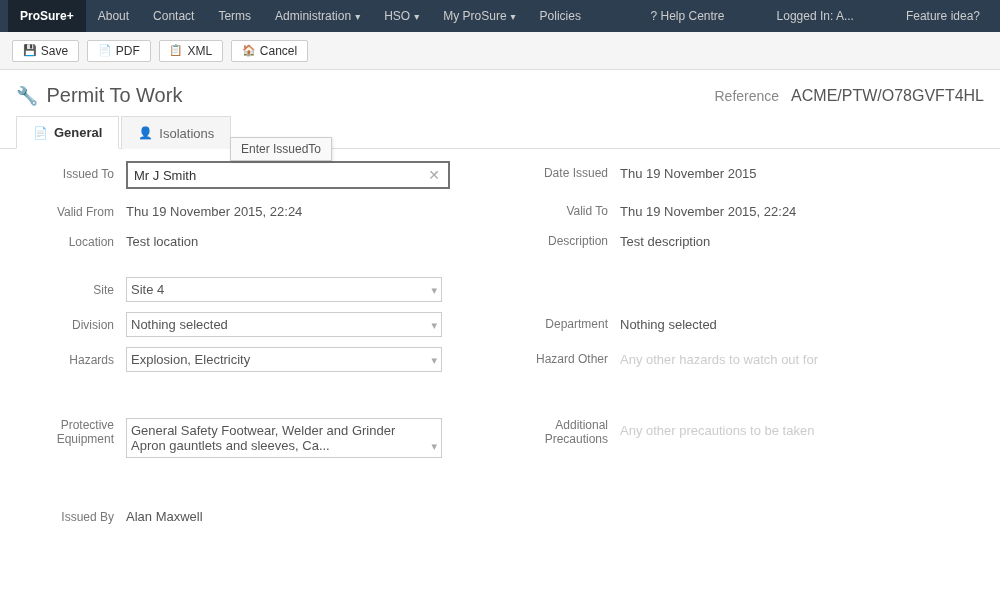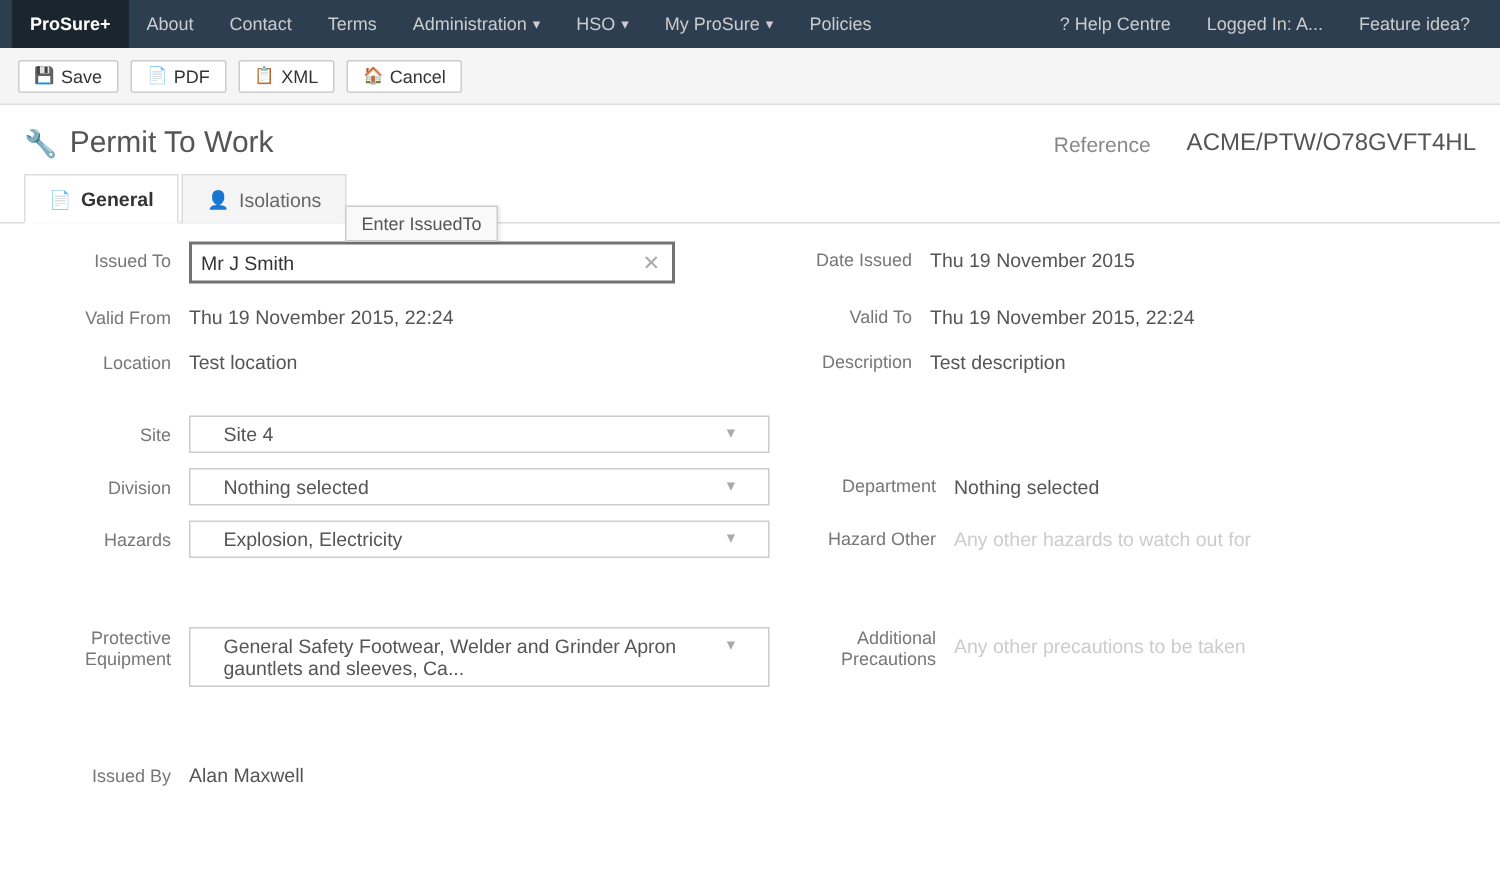--- a/index.html
+++ b/index.html
@@ -32,20 +32,21 @@
       align-items: center;
       cursor: pointer;
       position: relative;
     }
     .top-nav .nav-item .arrow { font-size: 10px; margin-left: 4px; }
     .top-nav .right-nav {
       margin-left: auto;
       display: flex;
       align-items: center;
       height: 100%;
+      gap: 28px;
     }
     .top-nav .right-nav .nav-item { color: #ccc; }
 
     
     .toolbar {
       background: #f5f5f5;
       border-bottom: 1px solid #ddd;
       padding: 6px 12px;
       display: flex;
       align-items: center;
@@ -78,21 +79,21 @@
       align-items: center;
       gap: 8px;
       font-size: 20px;
       color: #555;
       font-weight: normal;
     }
     .page-title .wrench-icon { color: #888; font-size: 18px; }
     .reference-block {
       display: flex;
       align-items: center;
-      gap: 24px;
+      gap: 12px;
     }
     .reference-label {
       font-size: 14px;
       color: #888;
     }
     .reference-value {
       font-size: 16px;
       color: #555;
       font-weight: normal;
     }
@@ -187,25 +188,25 @@
       color: #333;
     }
     .form-input-box .clear-btn {
       cursor: pointer;
       color: #aaa;
       font-size: 14px;
       padding: 0 2px;
     }
     .form-select-box {
       display: flex;
-      align-items: flex-start;
+      align-items: flex-end;
       border: 1px solid #ccc;
       background: #fff;
-      padding: 4px 22px;
-      width: 387px;
+      padding: 4px 4px;
+      width: 316px;
       cursor: pointer;
       font-size: 13px;
       color: #555;
     }
     .form-select-box .select-text { flex: 1; }
     .form-select-box .arrow { color: #aaa; font-size: 11px; }
     .right-row {
       display: flex;
       margin-bottom: 10px;
       align-items: flex-start;

